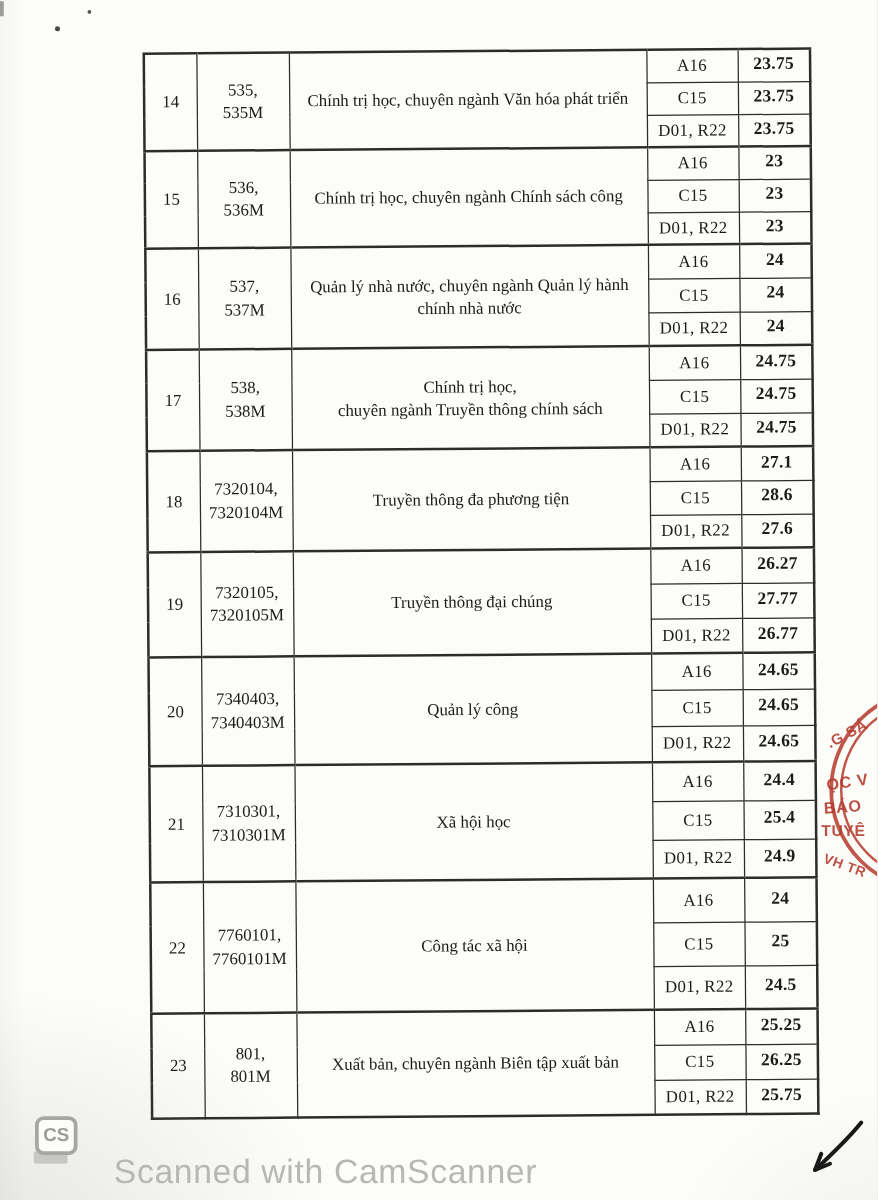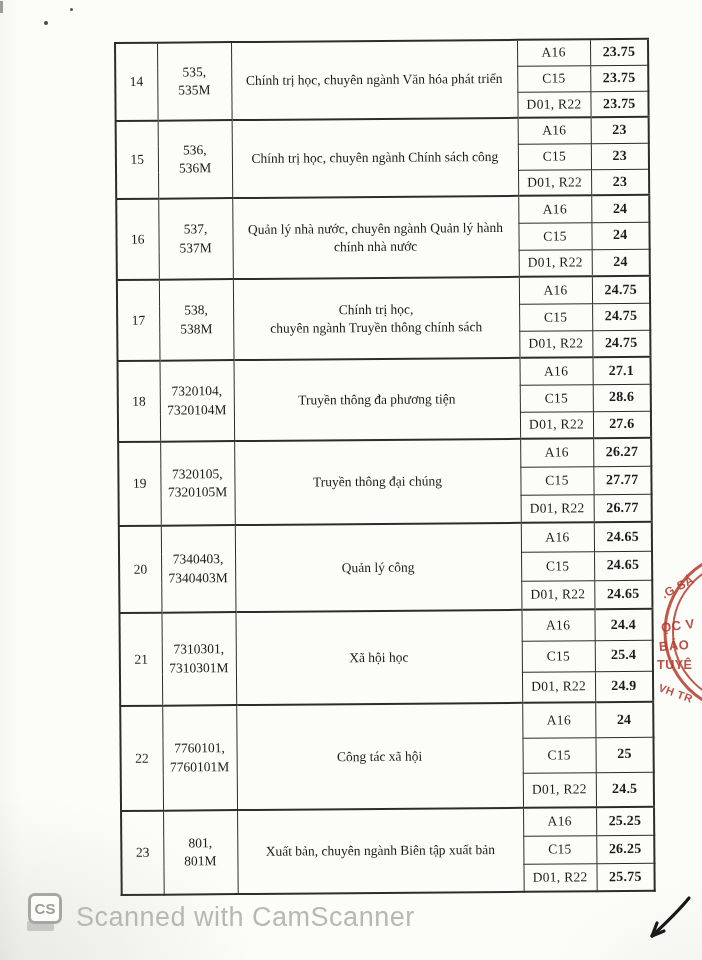--- a/index.html
+++ b/index.html
@@ -65,33 +65,33 @@
   }
   .f0{left:6px;top:32px;transform:rotate(-28deg);}
   .f1{left:7px;top:70px;font-size:13px;transform:rotate(-8deg);}
   .f2{left:5px;top:90px;font-size:13px;transform:rotate(-4deg);}
   .f3{left:3px;top:110px;font-size:12.5px;}
   .f4{left:4px;top:139px;font-size:11px;transform:rotate(20deg);}
 
   
   .watermark{
     position:absolute;left:26px;top:893px;z-index:7;
-    display:flex;align-items:flex-end;gap:12px;
+    display:flex;align-items:flex-start;gap:27px;
   }
   .cs-badge{position:relative;width:38px;height:38px;flex:0 0 auto;}
   .cs-tab{position:absolute;left:1px;bottom:0;width:27px;height:10px;background:#c7c7c5;border-radius:2px;}
   .cs-box{
     position:absolute;left:2px;top:0;right:2px;bottom:7px;
     border:3px solid #a6a6a4;border-radius:7px;background:var(--paper,#fcfcf9);
     display:flex;align-items:center;justify-content:center;
     font:700 15px "Liberation Sans","DejaVu Sans",sans-serif;color:#9c9c9a;
   }
   .wm-text{
     font:400 27px/1 "Liberation Sans","DejaVu Sans",sans-serif;
-    color:var(--wm-gray,#b7b7b5);letter-spacing:.5px;white-space:nowrap;
+    color:var(--wm-gray,#b7b7b5);letter-spacing:.5px;white-space:nowrap;margin-top:31px;
   }
 
   
   .arrow{position:absolute;left:636px;top:892px;z-index:4;}
   .arrow path{stroke:#161616;stroke-width:3.2;fill:none;stroke-linecap:round;stroke-linejoin:round;}
 </style>
 </head>
 <body>
 
 <div class="page">

